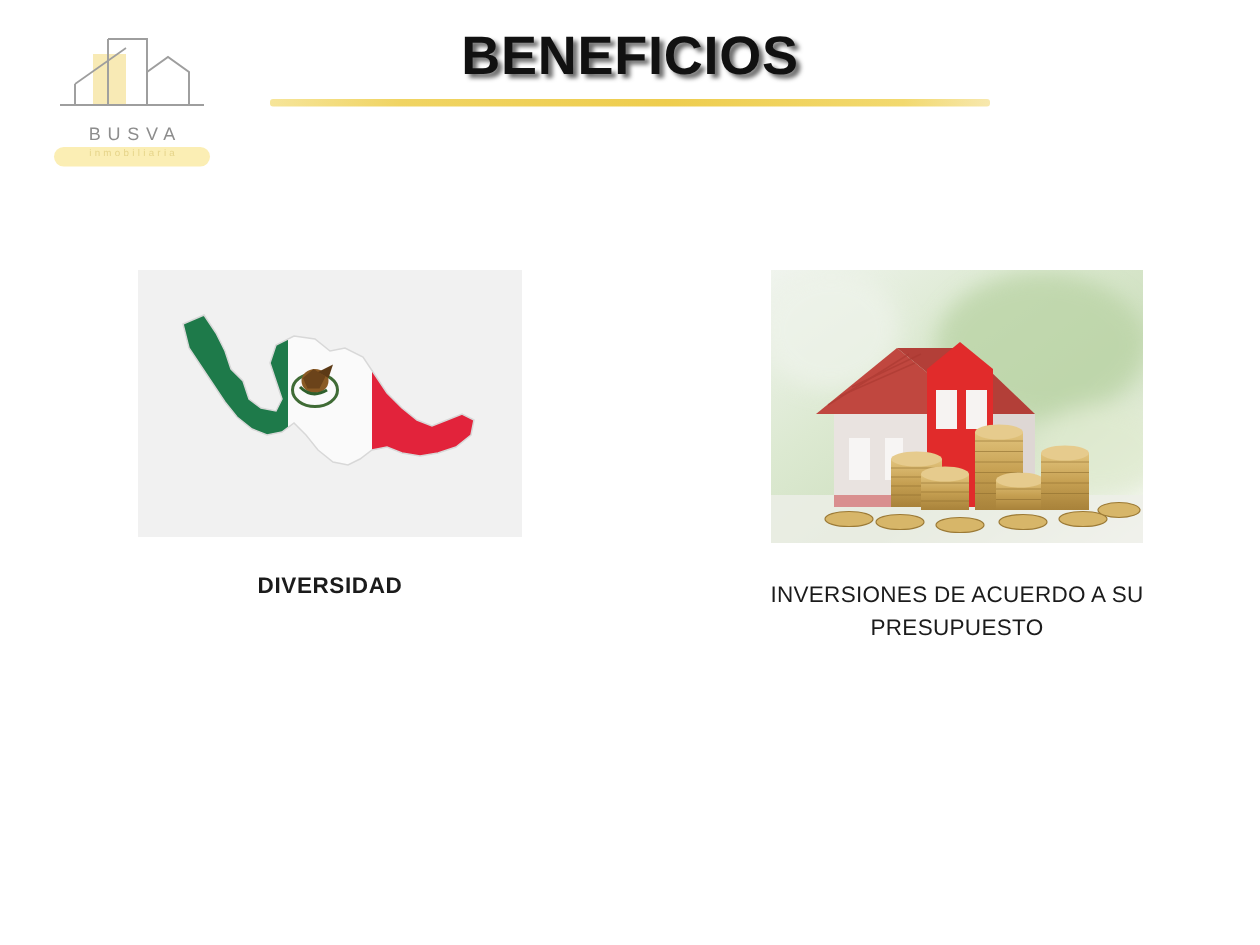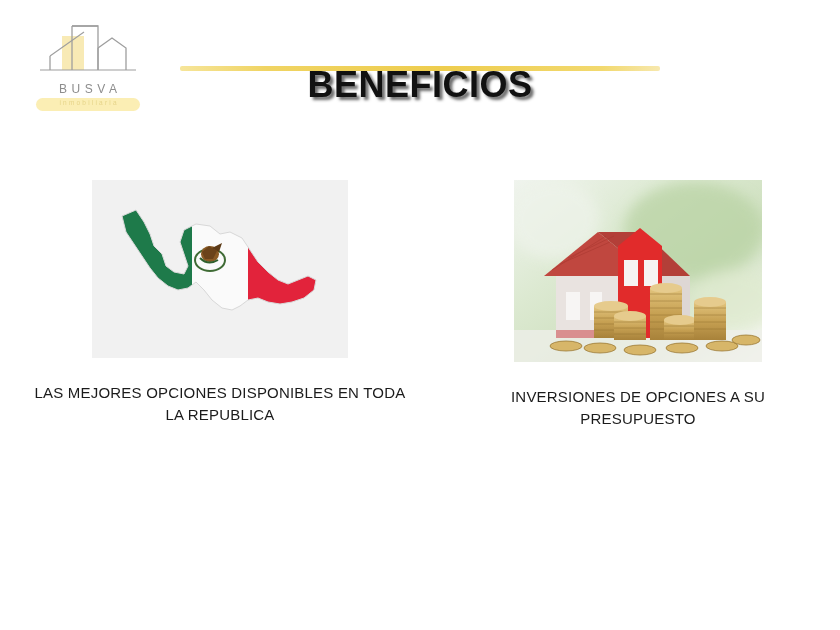--- a/index.html
+++ b/index.html
@@ -69,21 +69,20 @@
     position: absolute;
     left: 0;
     top: 16px;
     width: 840px;
     text-align: center;
     font-size: 36px;
     font-weight: bold;
     color: #111111;
     letter-spacing: 0.5px;
     text-shadow: 3px 3px 3px rgba(60,60,60,0.75);
-    margin-top: 48px;
   }
   .title-rule {
     position: absolute;
     left: 180px;
     top: 66px;
     width: 480px;
     height: 5px;
     background: linear-gradient(90deg, #f6e59a 0%, #f0d463 18%, #eecd4e 55%, #f2d96f 88%, #f7e8ae 100%);
     border-radius: 2px;
   }
@@ -190,21 +189,21 @@
         <ellipse cx="0" cy="6" rx="15" ry="11" fill="none" stroke="#3f6b35" stroke-width="2"></ellipse>
         <ellipse cx="0" cy="0" rx="9" ry="8" fill="#8a5a24"></ellipse>
         <path d="M-8 -2 L-1 -8 L7 -3 L3 5 L-5 5 Z" fill="#6b431a"></path>
         <path d="M2 -6 L12 -11 L9 -2 Z" fill="#5c3a16"></path>
         <path d="M-10 4 Q-2 12 8 6" fill="none" stroke="#2f5f2c" stroke-width="2"></path>
       </g>
     </svg>
   </div>
 
   <div class="caption">
-    <div class="caption-body">LAS MEJORES OPCIONES DISPONIBLES EN TODA LA REPUBLICA</div>
+    <div class="caption-title">DIVERSIDAD</div>
   </div>
 </div>
 
 <div class="col col-right">
 
   <div class="photo photo-house">
     <svg viewBox="0 0 248 182" width="248" height="182" aria-hidden="true">
       <defs>
         <linearGradient id="bgGrad" x1="0" y1="0" x2="1" y2="1">
           <stop offset="0%" stop-color="#f0f4ee"></stop>
@@ -309,15 +308,15 @@
           <ellipse cx="126" cy="170" rx="16" ry="5"></ellipse>
           <ellipse cx="168" cy="168" rx="16" ry="5"></ellipse>
           <ellipse cx="208" cy="166" rx="16" ry="5"></ellipse>
           <ellipse cx="232" cy="160" rx="14" ry="5"></ellipse>
         </g>
       </g>
     </svg>
   </div>
 
   <div class="caption">
-    <div class="caption-body">INVERSIONES DE OPCIONES A SU PRESUPUESTO</div>
+    <div class="caption-body">INVERSIONES DE ACUERDO A SU PRESUPUESTO</div>
   </div>
 </div>
 
 </body></html>

